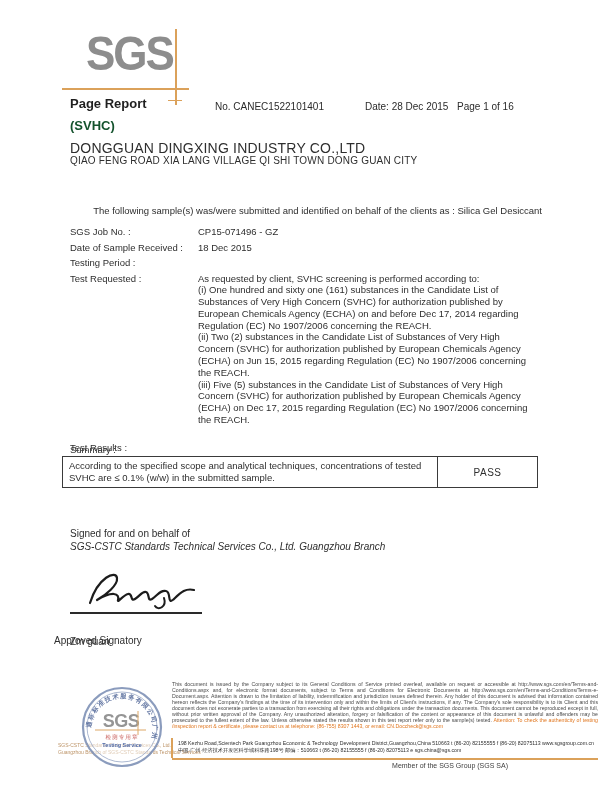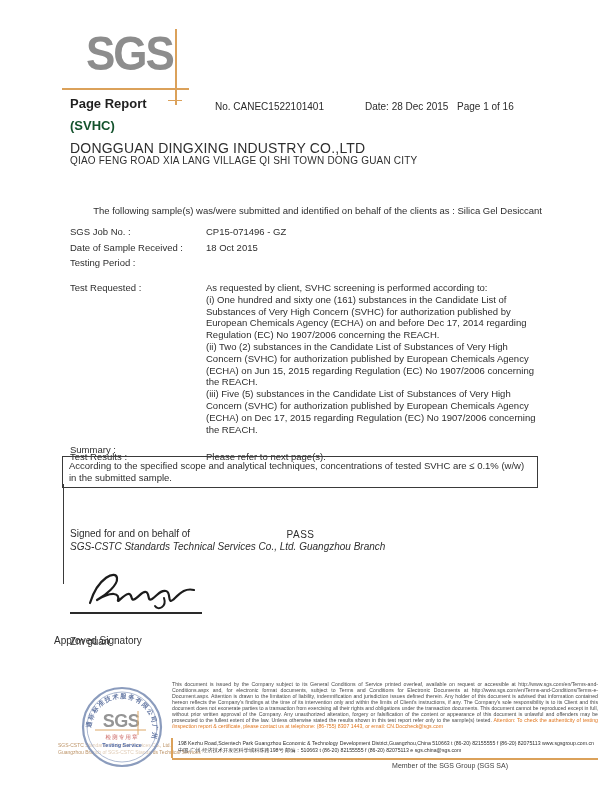--- a/index.html
+++ b/index.html
@@ -29,32 +29,32 @@
   .meta-date { left:365px; }
   .meta-page { left:457px; }
 
   .client1 { left:70px; top:140px; font-size:14px; letter-spacing:.2px; }
   .client2 { left:70px; top:155px; font-size:10px; letter-spacing:.2px; }
 
   .intro { left:70px; top:205px; width:472px; font-size:9.5px;text-align:right; }
 
   
   .fields { left:70px; top:226px; width:468px; font-size:9.5px; }
-  .frow { display:flex; margin-bottom:4.5px;gap:8px; }
+  .frow { display:flex; margin-bottom:4.5px; }
   .frow .flabel { width:128px; flex:0 0 128px; }
   .frow .fvalue { flex:1; }
-  .frow-requested { margin-top:14px; }
+  .frow-requested { margin-top:4px; }
   .frow-requested .fvalue { white-space:pre-line; line-height:11.8px; }
   .frow-results { margin-top:16px; }
 
   
   .summary-label { left:70px; top:444px; font-size:9.5px; }
   .summary-box {
     left:62px; top:456px; width:476px; height:32px;
-    border:1px solid #3a3a3a; display:flex;flex-direction:column;
+    border:1px solid #3a3a3a; display:flex;
   }
   .summary-text {
     flex:1; padding:3px 6px 0 6px; font-size:9.5px; line-height:12px;
   }
   .summary-result {
     flex:0 0 100px; border-left:1px solid #3a3a3a;
     display:flex; align-items:center; justify-content:center;
     font-size:10px; letter-spacing:.5px;
   }
 
@@ -108,35 +108,34 @@
 
   <div class="abs intro">The following sample(s) was/were submitted and identified on behalf of the clients as : Silica Gel Desiccant</div>
 
   <div class="abs fields">
     <div class="frow">
       <div class="flabel">SGS Job No. :</div>
       <div class="fvalue">CP15-071496 - GZ</div>
     </div>
     <div class="frow">
       <div class="flabel">Date of Sample Received :</div>
-      <div class="fvalue">18 Oct 2015</div>
+      <div class="fvalue">18 Dec 2015</div>
     </div>
     <div class="frow">
       <div class="flabel">Testing Period :</div>
     </div>
     <div class="frow frow-requested">
       <div class="flabel">Test Requested :</div>
       <div class="fvalue">As requested by client, SVHC screening is performed according to:
 (i) One hundred and sixty one (161) substances in the Candidate List of Substances of Very High Concern (SVHC) for authorization published by European Chemicals Agency (ECHA) on and before Dec 17, 2014 regarding Regulation (EC) No 1907/2006 concerning the REACH.
 (ii) Two (2) substances in the Candidate List of Substances of Very High Concern (SVHC) for authorization published by European Chemicals Agency (ECHA) on Jun 15, 2015 regarding Regulation (EC) No 1907/2006 concerning the REACH.
 (iii) Five (5) substances in the Candidate List of Substances of Very High Concern (SVHC) for authorization published by European Chemicals Agency (ECHA) on Dec 17, 2015 regarding Regulation (EC) No 1907/2006 concerning the REACH.</div>
     </div>
     <div class="frow frow-results">
       <div class="flabel">Test Results :</div>
-      <div class="fvalue">Please refer to next page(s).</div>
     </div>
   </div>
 
   <div class="abs summary-label">Summary :</div>
   <div class="abs summary-box">
     <div class="summary-text">According to the specified scope and analytical techniques, concentrations of tested SVHC are ≤ 0.1% (w/w) in the submitted sample.</div>
     <div class="summary-result">PASS</div>
   </div>
 
   <div class="abs sig1">Signed for and on behalf of</div>

